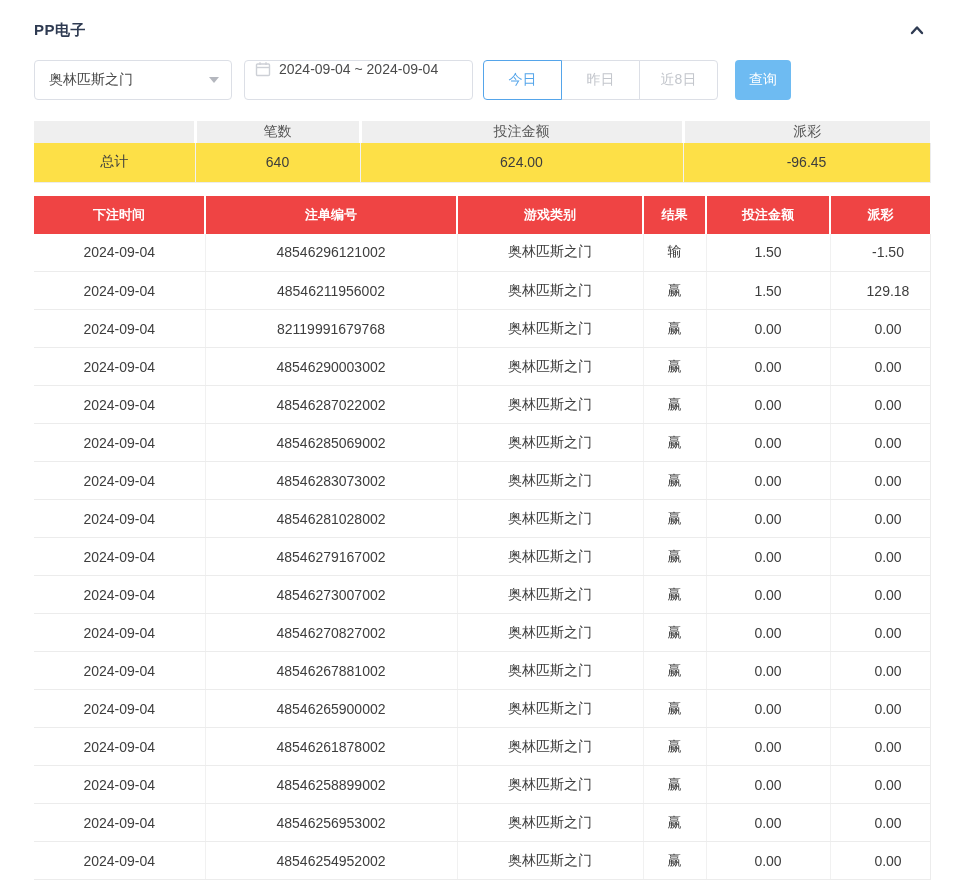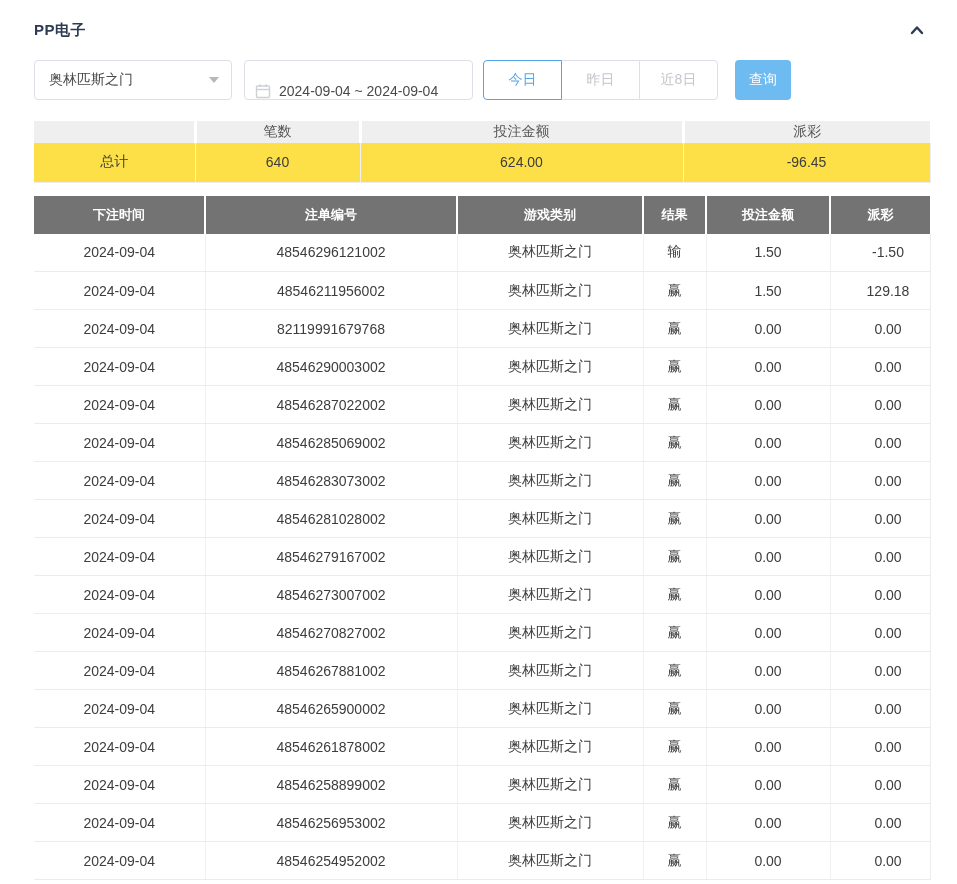--- a/index.html
+++ b/index.html
@@ -26,21 +26,21 @@
     display: flex; align-items: center; justify-content: space-between;
     padding: 0 12px 0 14px; cursor: pointer; background: #fff;
   }
   .select-box .sel-text { font-size: 14px; color: #4a4a4a; }
   .caret {
     width: 0; height: 0; border-left: 5px solid transparent; border-right: 5px solid transparent;
     border-top: 6px solid #b4b7be;
   }
   .date-box {
     margin-left: 12px; width: 229px; height: 40px; border: 1px solid #dcdfe6; border-radius: 4px;
-    display: flex; align-items: flex-end; padding: 0 10px; background: #fff; cursor: pointer;
+    display: flex; align-items: flex-start; padding: 0 10px; background: #fff; cursor: pointer;
   }
   .date-box .date-text { font-size: 14px; color: #4a4a4a; margin-left: 8px; white-space: nowrap; }
 
   .btn-group { display: flex; margin-left: 10px; }
   .btn-group .qbtn {
     width: 79px; height: 40px; background: #fff; border: 1px solid #dcdfe6;
     font-size: 14px; color: #c3c6cc; cursor: pointer;
     font-family: inherit; margin-left: -1px;
   }
   .btn-group .qbtn:first-child { border-radius: 4px 0 0 4px; margin-left: 0; }
@@ -63,21 +63,21 @@
   }
   .summary-table th:last-child { border-right: none; }
   .summary-table td {
     height: 39px; font-size: 14px; color: #3d3d3d; background: #fde047;
     border-bottom: 1px solid #ececec; border-right: 1px solid #f1f1f1;
   }
   .summary-table td:last-child { border-right: 1px solid #ececec; }
 
   .main-table { margin-top: 13px; }
   .main-table th {
-    background: #737373; height: 38px; font-size: 13px; font-weight: bold; color: #ffffff;
+    background: #ef4444; height: 38px; font-size: 13px; font-weight: bold; color: #ffffff;
     border-right: 2px solid #fff;
   }
   .main-table th:last-child { border-right: none; }
   .main-table td {
     height: 38px; font-size: 14px; color: #3d3d3d; background: #fff;
     border-bottom: 1px solid #ececec; border-right: 1px solid #f1f1f1;
   }
   .main-table td:last-child { border-right: 1px solid #ececec; padding-left: 16px; }
 
   .neg { color: #f05b6e; }

